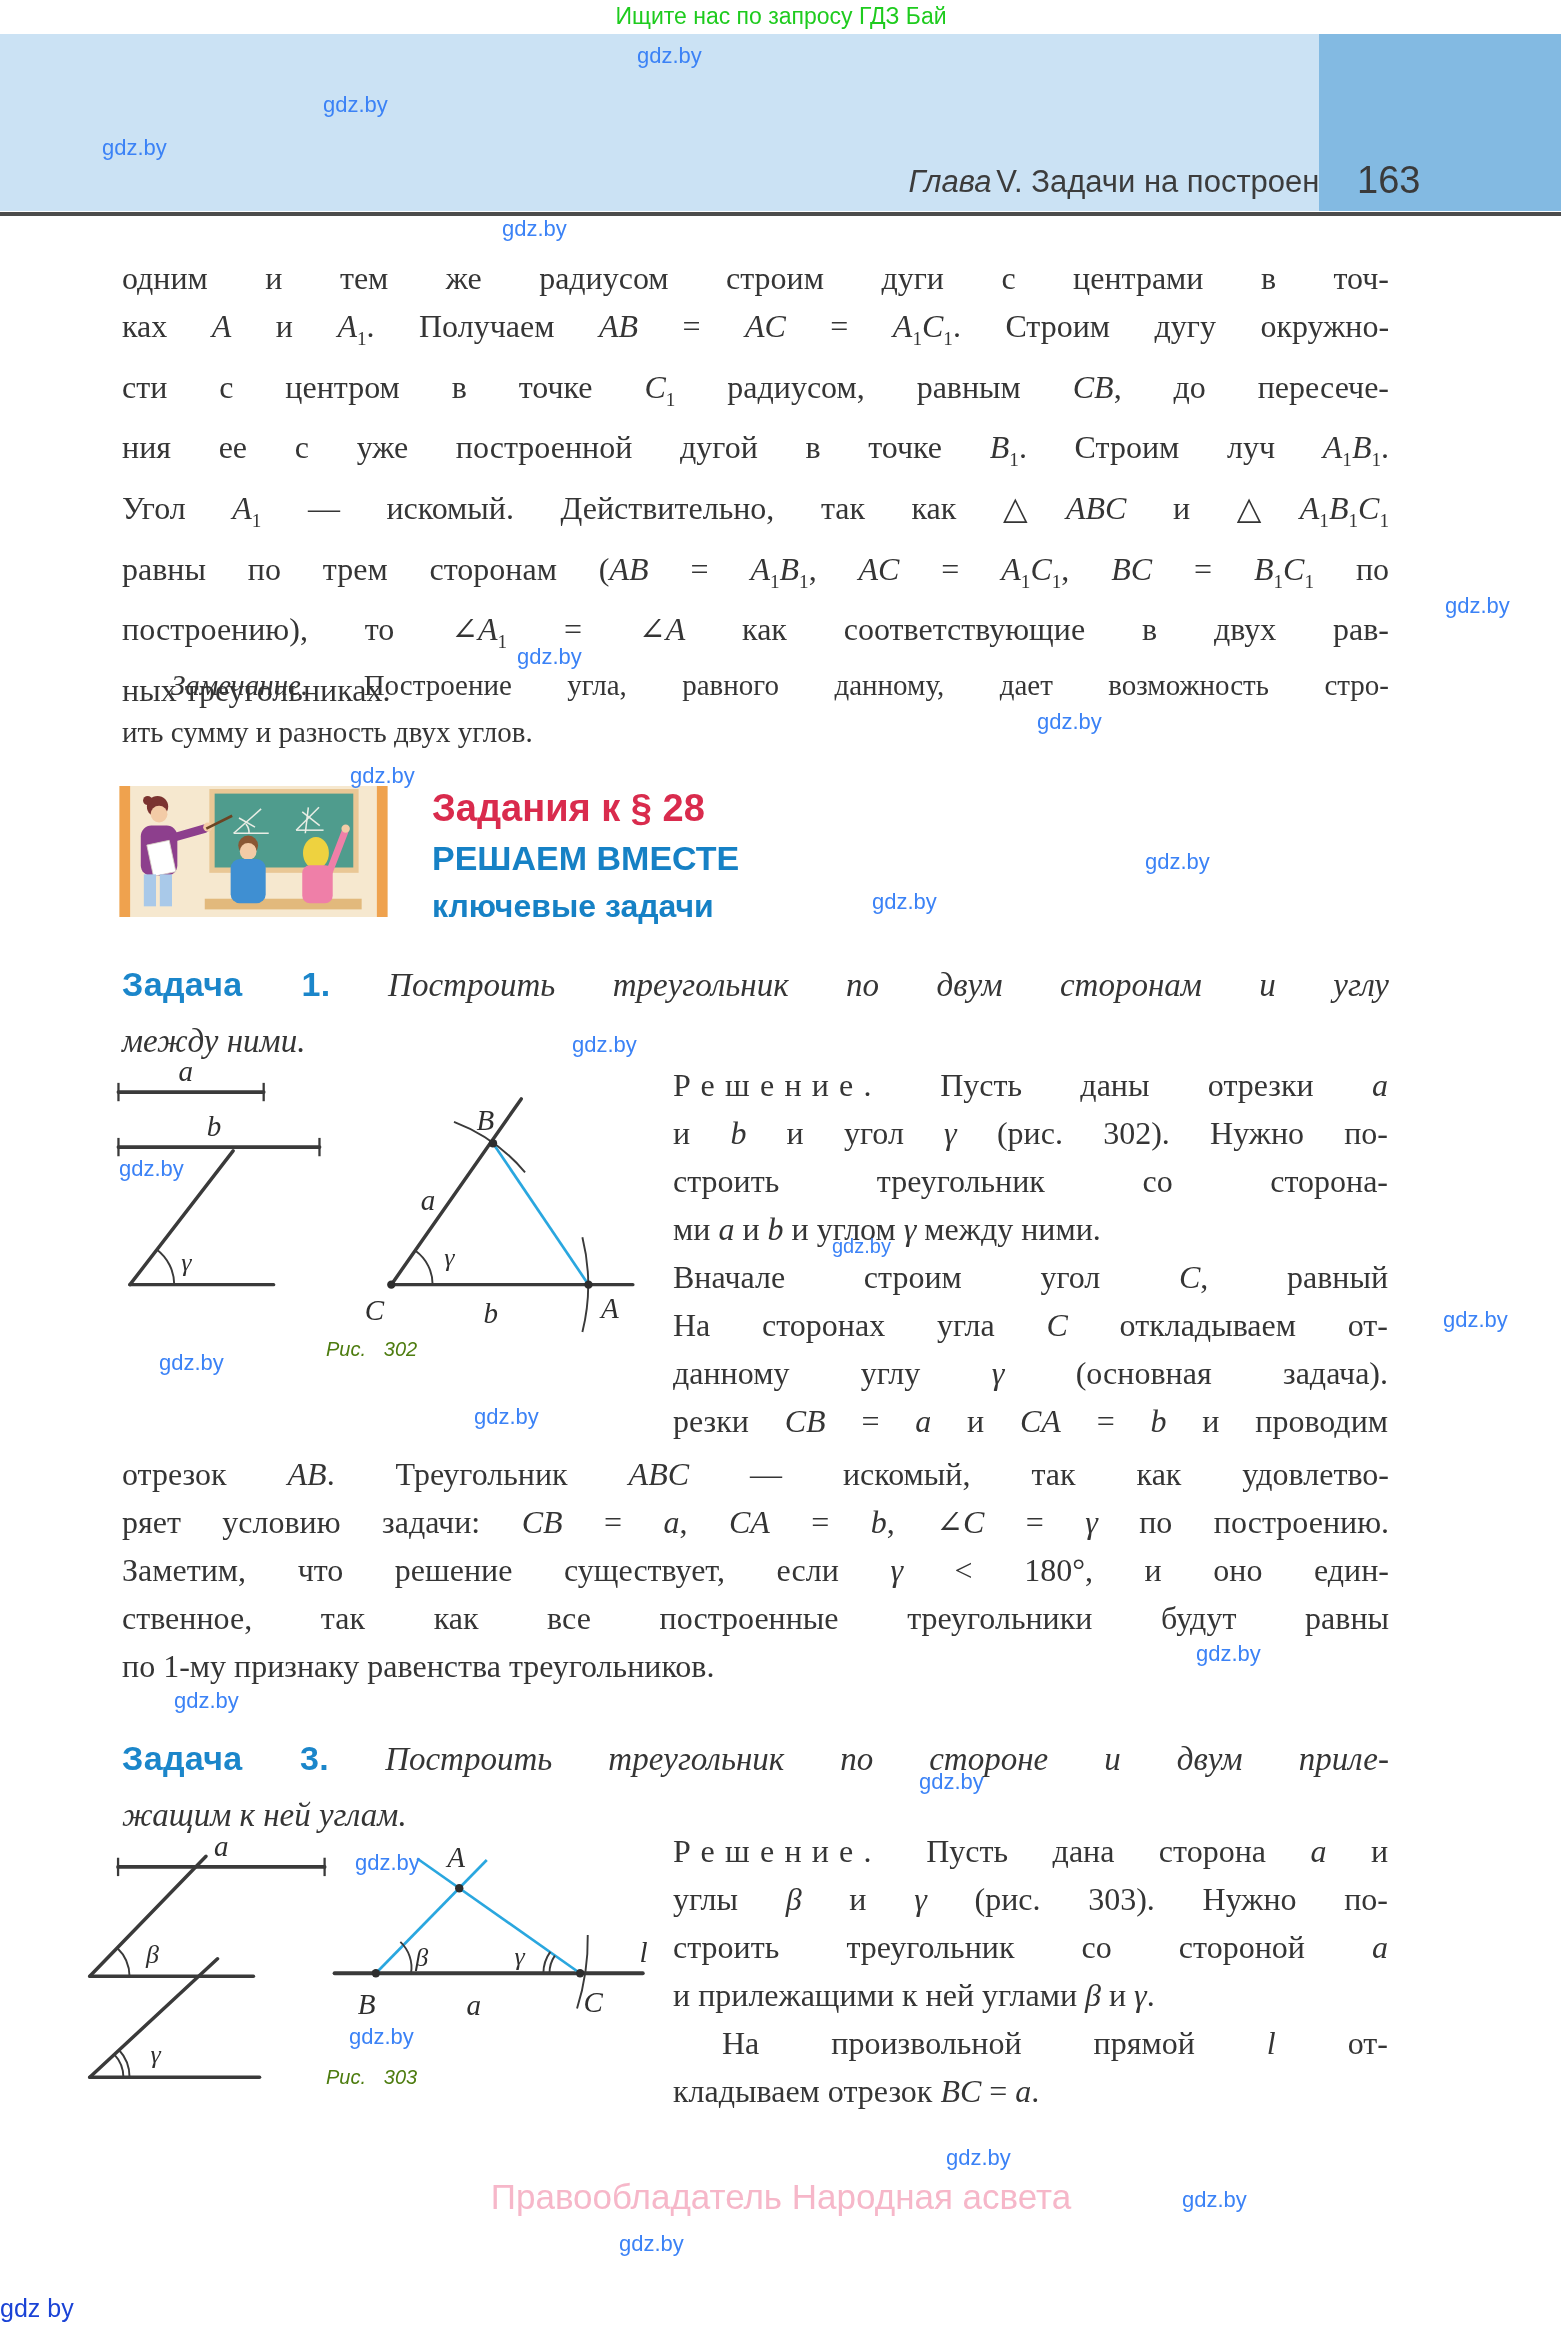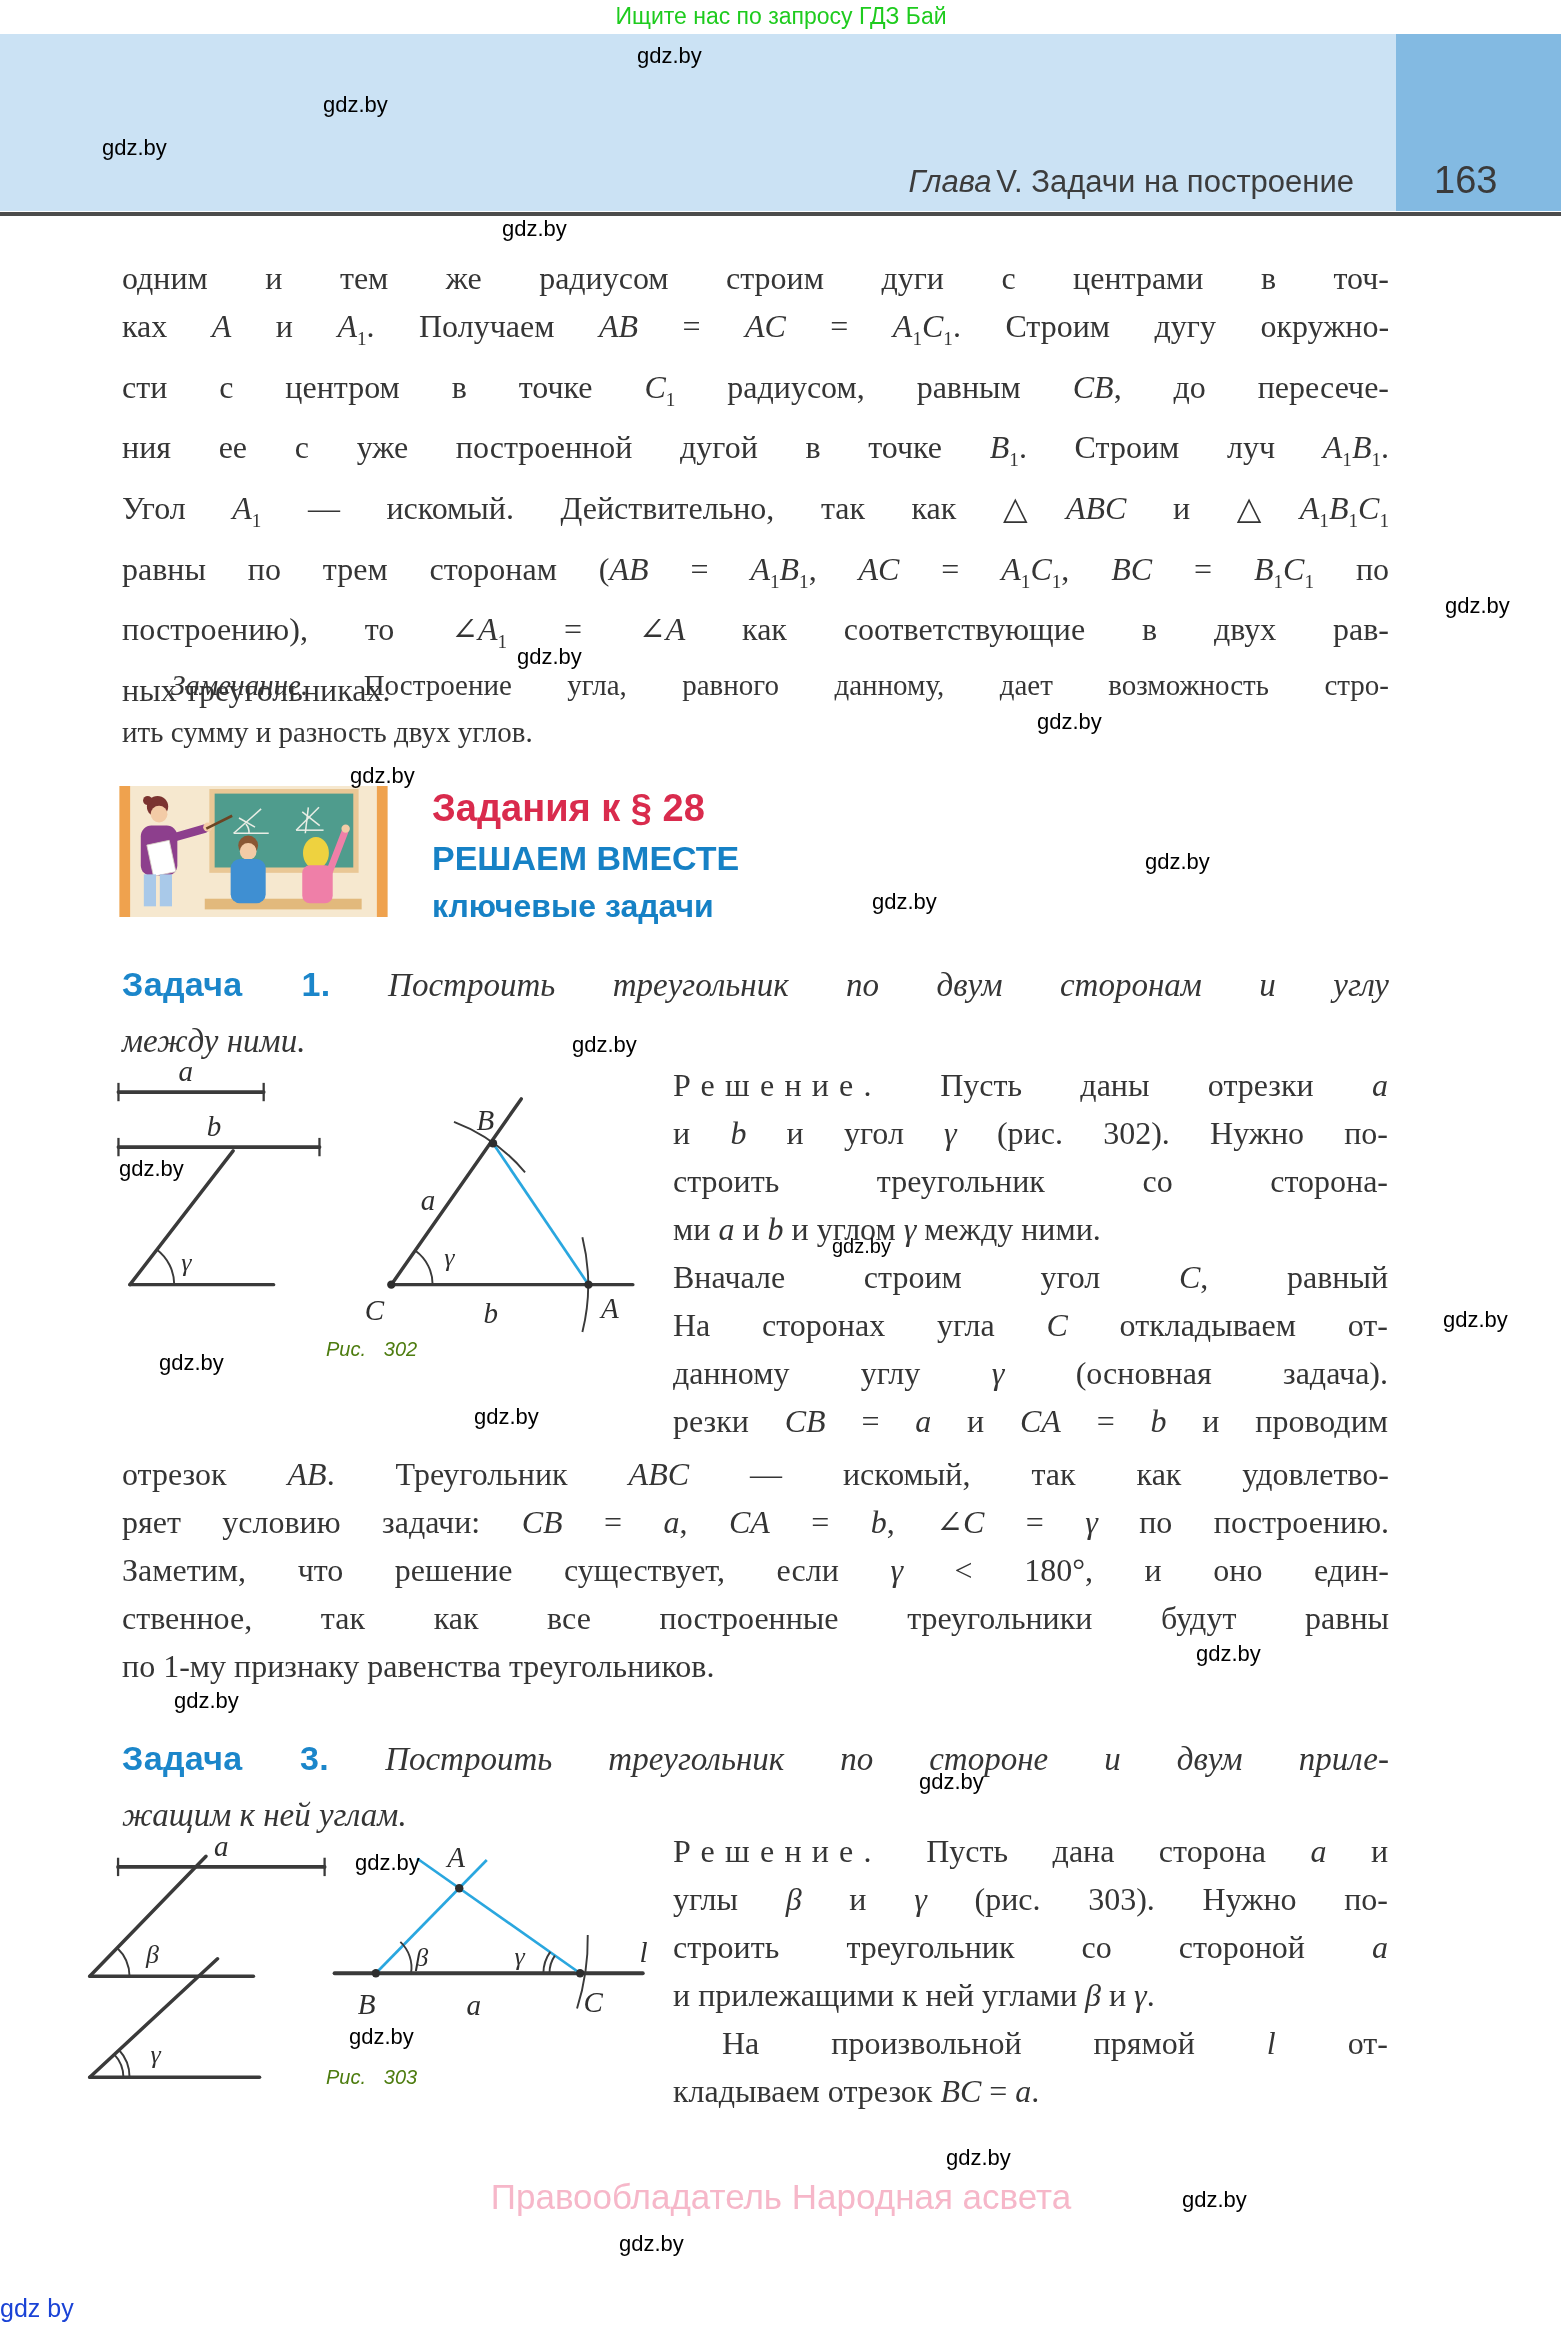--- a/index.html
+++ b/index.html
@@ -3,30 +3,30 @@
 <meta charset="utf-8">
 <style>
   html,body{margin:0;padding:0;background:#fff;}
   .page{position:relative;width:1562px;height:2330px;background:#fff;overflow:hidden;
         font-family:"Liberation Serif","DejaVu Serif","DejaVu Sans",serif;color:#353535;}
   
   .promo{position:absolute;top:3.1px;left:0;width:100%;text-align:center;
          font-family:"Liberation Sans","DejaVu Sans",sans-serif;
          font-size:23px;color:var(--green,#1ecb1e);}
   .band{position:absolute;top:34px;left:0;width:100%;height:177px;background:var(--band,#cbe2f4);}
-  .pagebox{position:absolute;top:0;right:0;width:166px;height:100%;background:var(--pagebox,#83bae2);}
+  .pagebox{position:absolute;top:0;right:0;width:223px;height:100%;background:var(--pagebox,#83bae2);padding-left:20px;}
   .pagenum{position:absolute;left:38px;bottom:9.2px;font-family:"Liberation Sans","DejaVu Sans",sans-serif;
            font-size:38px;color:#3a3a3a;}
   .chapter{position:absolute;right:208px;bottom:10.7px;font-family:"Liberation Sans","DejaVu Sans",sans-serif;
            font-size:31px;color:#3c3c3c;white-space:nowrap;}
   .chapter i{margin-right:4.6px;}
   .rule{position:absolute;top:212px;left:0;width:100%;height:3.8px;background:#4c4c4c;}
   
   .wm{position:absolute;font-family:"Liberation Sans","DejaVu Sans",sans-serif;
-      color:#000000;white-space:nowrap;}
+      color:#3b82f6;white-space:nowrap;}
   
   .tb{position:absolute;}
   .tline{text-align:justify;text-align-last:justify;white-space:normal;}
   .tline.end{text-align-last:left;}
   .tline.ind{text-indent:49px;}
   .bodytext .tline{font-size:32px;line-height:48px;}
   .smalltext .tline{font-size:29px;line-height:47px;}
   .tasktext .tline{font-size:33px;line-height:56px;}
   sub{font-size:60%;vertical-align:-16%;font-style:normal;}
   .sp{letter-spacing:.32em;}

